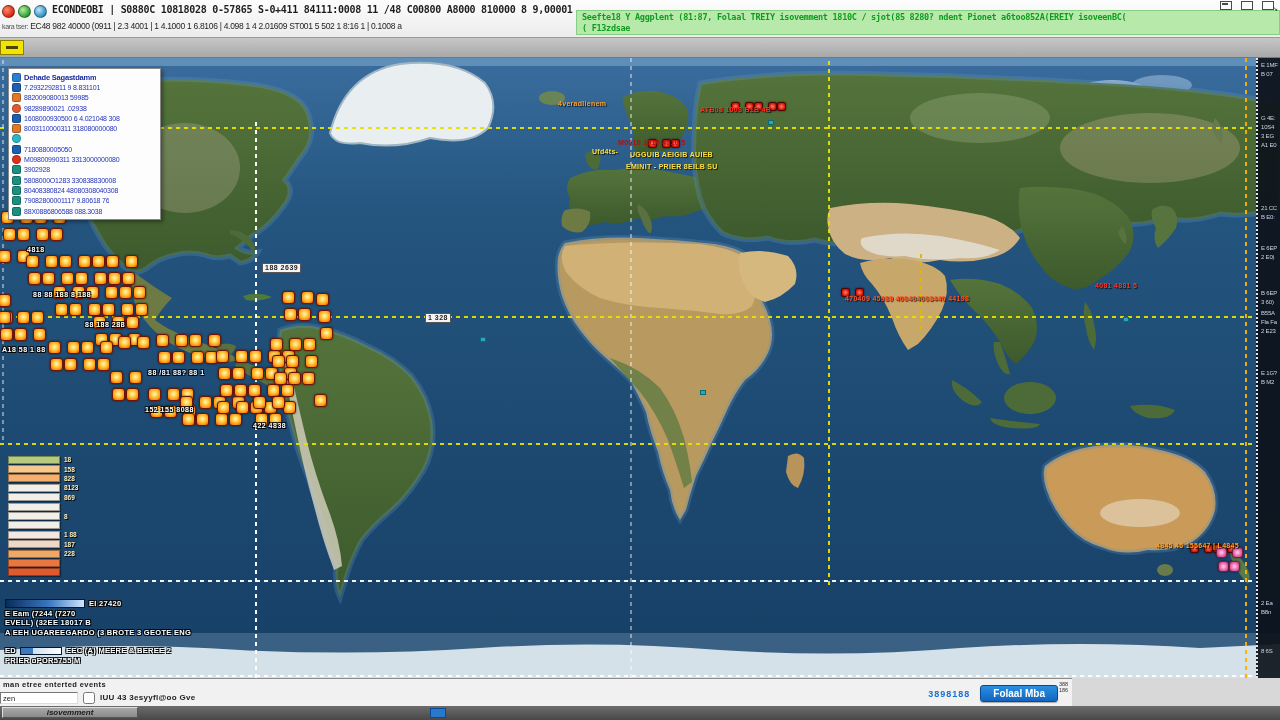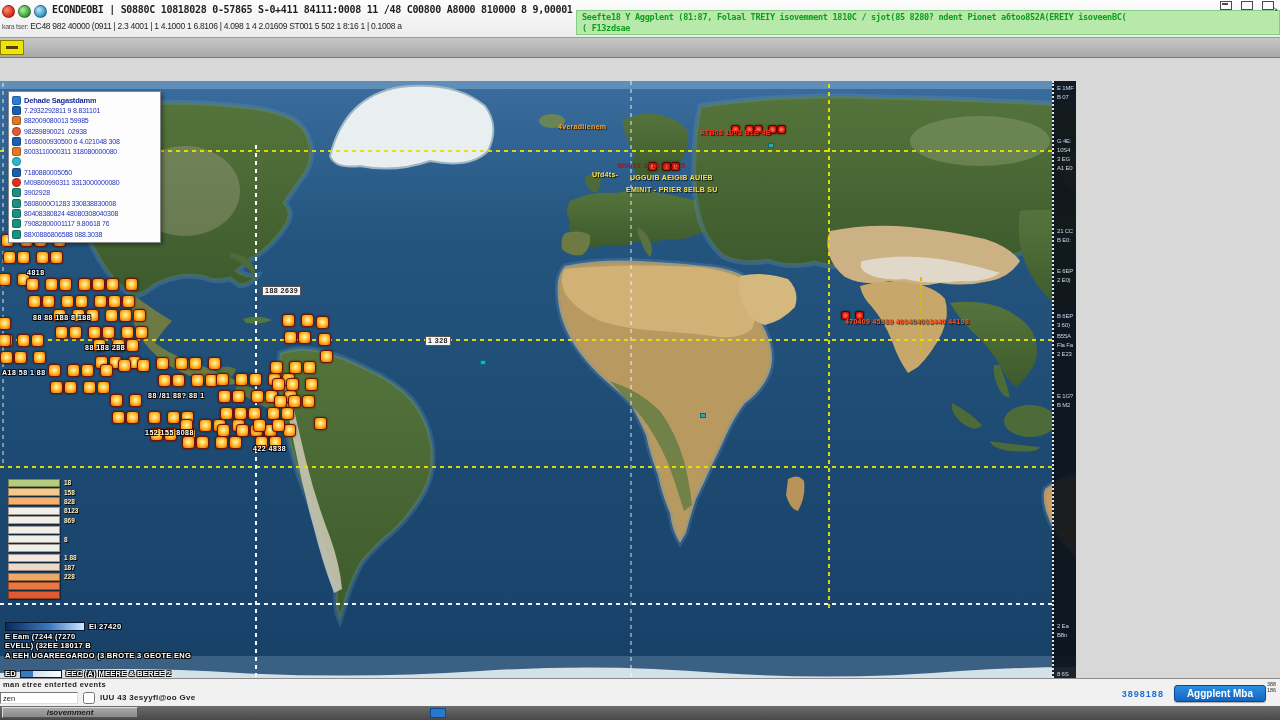--- a/index.html
+++ b/index.html
@@ -36,21 +36,21 @@
   .ytool::after{content:"";width:12px;height:3px;background:#4a4400;}
   .tabs{position:absolute;left:500px;top:1px;display:flex;align-items:flex-end;gap:3px;height:19px;}
   .tpre{font-size:7.5px;color:#333;margin:0 2px 4px 0;}
   .tab{height:17px;padding:2px 8px;background:linear-gradient(#d9d6cf,#bdbab2);
     border:1px solid;border-color:#eee #777 #999 #eee;display:flex;gap:6px;align-items:center;
     font-size:8.5px;color:#2a2a2a;white-space:nowrap;cursor:default;}
   .tab .badge{font-size:7px;color:#8a8a8a;}
   .tab.second{background:linear-gradient(#c3c0b9,#aaa7a0);color:#3a3a3a;}
 
   
-  #map{position:absolute;left:0;top:58px;width:1076px;height:620px;overflow:hidden;background:#1c4872;margin-top:23px;}
+  #map{position:absolute;left:0;top:58px;width:1280px;height:620px;overflow:hidden;background:#1c4872;}
   #map svg{position:absolute;left:0;top:0;}
   .grid{position:absolute;opacity:.95;}
   .mk{position:absolute;width:13px;height:13px;border-radius:3px;border:1px solid #6e1400;
     background:radial-gradient(circle at 50% 45%,#fff6c0 0%,#ffd24a 35%,#ff9518 68%,#d84a00 100%);
     box-shadow:0 0 2px rgba(0,0,0,.65);}
   .mk.red{width:9px;height:9px;border-radius:2px;border-color:#500404;
     background:radial-gradient(circle,#ff7060 10%,#d81800 65%,#900800 100%);}
   .mk.pink{width:11px;height:11px;border-color:#702040;
     background:radial-gradient(circle,#ffc0e0 10%,#e860a8 60%,#b03070 100%);}
   .clab{position:absolute;font-size:7px;font-weight:bold;color:#fff;white-space:nowrap;
@@ -83,21 +83,21 @@
   .pbar1{display:inline-block;width:80px;height:9px;border:1px solid #081830;
     background:linear-gradient(90deg,#0a2c5c,#3a78c0 55%,#cfe6ff 100%);}
   .pbar2{display:inline-block;width:42px;height:8px;border:1px solid #081830;
     background:linear-gradient(90deg,#3a78c0 0 30%,#cfe0f0 30%,#ffffff 100%);}
 
   .raxis{position:absolute;right:0;top:0;width:24px;height:620px;background:rgba(13,18,26,.92);
     border-left:2px dotted #dfe8f0;}
   .axl{position:absolute;left:3px;font-size:6px;color:#c8d4e4;white-space:nowrap;letter-spacing:-0.2px;}
 
   
-  .statusbar{position:absolute;left:0;top:678px;width:1280px;height:28px;background:#f1f1f1;
+  .statusbar{position:absolute;left:0;top:678px;width:1072px;height:28px;background:#f1f1f1;
     border-top:1px solid #8a8a8a;}
   .sb1{position:absolute;left:3px;top:1px;font-size:7.5px;font-weight:bold;color:#222;letter-spacing:.4px;}
   .sb2{position:absolute;left:0;top:11px;display:flex;align-items:center;gap:5px;height:15px;}
   .sbfield{width:78px;height:12px;background:#fff;border:1px solid;border-color:#777 #ddd #ddd #777;
     font-size:7.5px;color:#222;padding:1px 2px;}
   .sbchk{width:12px;height:12px;margin:0;}
   .sbchklab{font-size:8px;font-weight:bold;color:#222;letter-spacing:.3px;}
   .sbright{position:absolute;right:14px;top:6px;display:flex;align-items:center;gap:10px;}
   .sbcount{font-size:9px;font-weight:bold;color:#1a6fd4;letter-spacing:1px;}
   .sbbtn{padding:2px 12px;font-size:10px;font-weight:bold;color:#fff;border:1px solid #0a4a90;border-radius:3px;
@@ -562,21 +562,21 @@
 
   <div class="statusbar">
     <div class="sb1">man etree enterted events</div>
     <div class="sb2">
       <div class="sbfield">zen</div>
       <input type="checkbox" class="sbchk" style="">
       <span class="sbchklab">IUU 43 3esyyfl@oo Gve</span>
     </div>
     <div class="sbright">
       <span class="sbcount">3898188</span>
-      <button class="sbbtn">Aggplent Mba</button>
+      <button class="sbbtn">Folaal Mba</button>
     </div>
     <div class="sbnotes">
       <div>388</div>
       <div>186</div>
     </div>
   </div>
 
   <div class="taskbar">
     <div class="tkbtn">isovemment</div>
     <div class="tkchip"></div>

